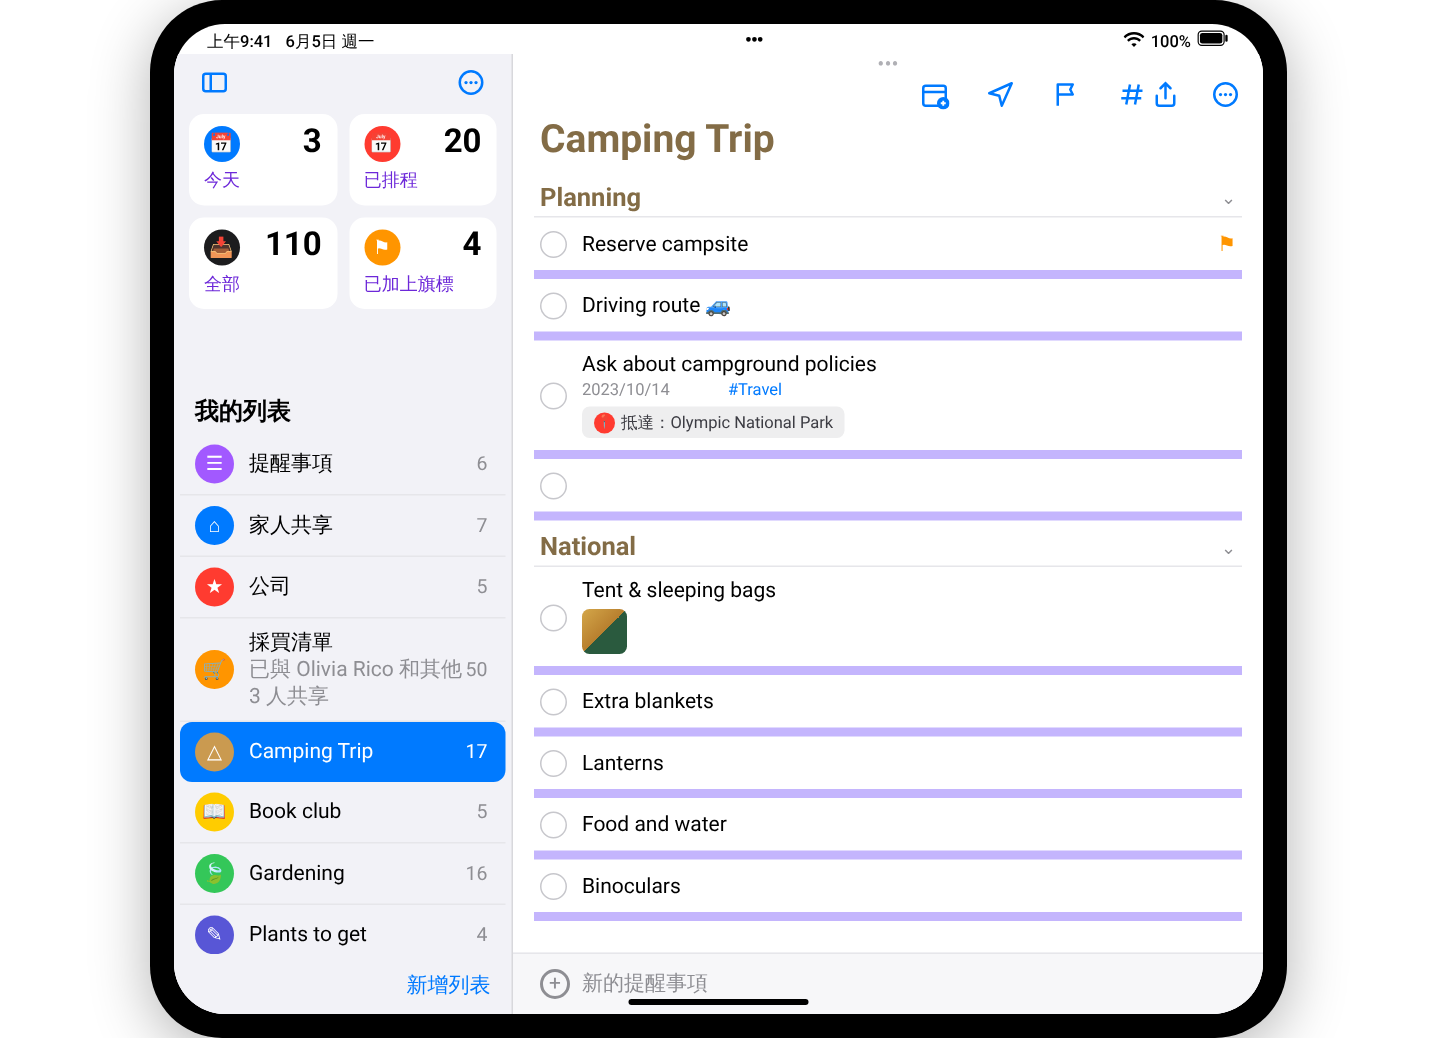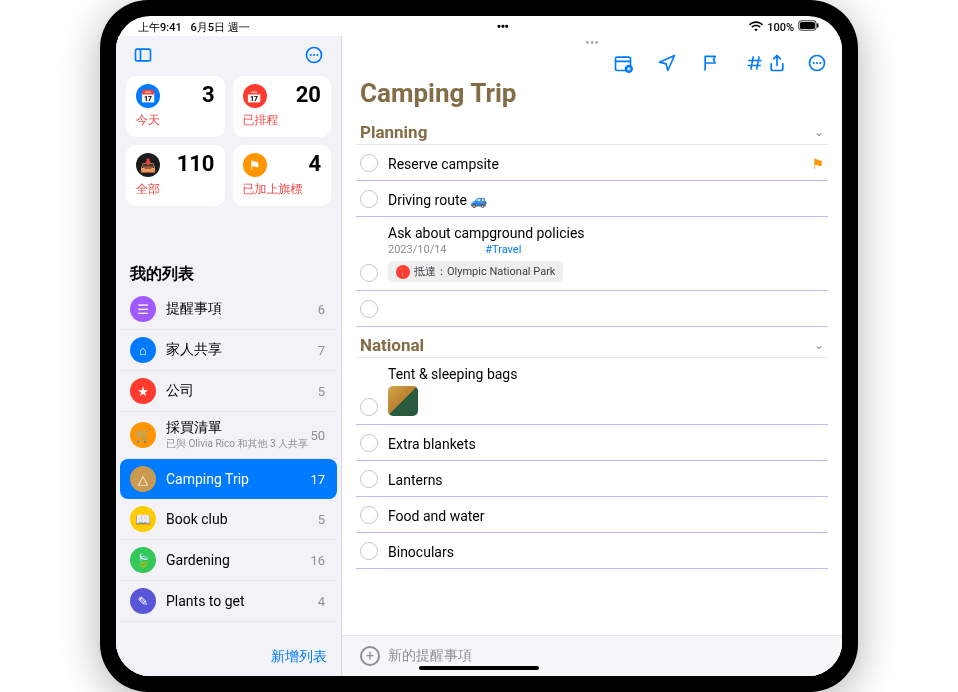--- a/index.html
+++ b/index.html
@@ -21,30 +21,30 @@
 
 .sidebar { width:226px; background:#f2f2f7; display:flex; flex-direction:column; border-right:1px solid #d8d8dc; }
 .sb-top { display:flex; align-items:center; justify-content:space-between; padding:6px 14px 4px; }
 .icon-btn { width:26px; height:26px; display:flex; align-items:center; justify-content:center; color:#007aff; cursor:pointer; }
 .icon-btn svg { width:20px; height:20px; }
 
 .cards { display:grid; grid-template-columns:1fr 1fr; gap:8px; padding:4px 10px 8px; }
 .card { background:#fff; border-radius:10px; padding:8px 10px; position:relative; }
 .card .cicon { width:24px; height:24px; border-radius:12px; display:flex; align-items:center; justify-content:center; color:#fff; font-size:13px; }
 .card .count { position:absolute; top:6px; right:10px; font-size:22px; font-weight:700; }
-.card .clabel { font-size:12px; color:#ef4444; margin-top:4px; }
+.card .clabel { font-size:12px; color:#6d28d9; margin-top:4px; }
 .cicon.blue{background:#007aff}.cicon.red{background:#ff3b30}.cicon.dark{background:#1c1c1e}.cicon.orange{background:#ff9500}
 
 .sb-heading { font-size:16px; font-weight:700; padding:6px 14px 4px;margin-top:44px; }
 .lists { flex:1; overflow-y:auto; }
 .list-row { display:flex; align-items:center; padding:7px 12px 7px 10px; border-bottom:1px solid #e6e6ea; margin:0 4px; cursor:pointer; }
 .list-row.selected { background:#007aff; color:#fff; border-radius:8px; border-bottom:none; }
 .list-row .licon { width:26px; height:26px; border-radius:13px; display:flex; align-items:center; justify-content:center; color:#fff; font-size:13px; flex-shrink:0; margin-right:10px; }
 .list-row .lname { flex:1; font-size:14px; }
-.list-row .lsub { font-size:10px; color:#8e8e93; }
+.list-row .lsub { font-size:14px; color:#8e8e93; }
 .list-row .lcount { font-size:13px; color:#8e8e93; }
 .list-row.selected .lcount { color:#fff; }
 .sb-footer { padding:10px 14px; text-align:right; }
 .sb-footer a { color:#007aff; font-size:14px; text-decoration:none; }
 
 
 .main { flex:1; background:#fff; display:flex; flex-direction:column; overflow:hidden; }
 .ellipsis { text-align:center; color:#b0b0b5; font-size:14px; line-height:10px; padding-top:2px; }
 .toolbar { display:flex; align-items:center; justify-content:space-between; padding:4px 14px 2px; }
 .tb-left { flex:1; }
@@ -53,21 +53,21 @@
 .tb-icon { color:#007aff; cursor:pointer; width:22px; height:22px; display:flex; align-items:center; justify-content:center; }
 .tb-icon svg{width:20px;height:20px}
 
 .title { font-size:26px; font-weight:700; color:#836c46; padding:2px 18px 6px; }
 
 .content { flex:1; overflow-y:auto; padding:0 14px; }
 .section-hdr { display:flex; align-items:center; justify-content:space-between; padding:8px 4px 2px; border-bottom:1px solid #e6e6ea; }
 .section-hdr .sname { font-size:17px; font-weight:700; color:#836c46;text-align:center; }
 .section-hdr .chev { color:#8e8e93; font-size:12px; }
 
-.reminder { display:flex; align-items:flex-end; padding:8px 4px; border-bottom:1px solid #c4b5fd; gap:10px; }
+.reminder { display:flex; align-items:center; padding:8px 4px; border-bottom:6px solid #c4b5fd; gap:10px; }
 .check { width:18px; height:18px; border:1.5px solid #c7c7cc; border-radius:10px; flex-shrink:0; margin-top:1px; }
 .rbody { flex:1; }
 .rtitle { font-size:14px; color:#000; }
 .rmeta { font-size:11px; color:#8e8e93; margin-top:2px; }
 .rmeta .tag { color:#007aff;margin-left:36px; }
 .rchip { display:inline-flex; align-items:center; gap:4px; background:#eeeeef; border-radius:5px; padding:3px 8px; font-size:11px; margin-top:5px; color:#3c3c43; }
 .rchip .pin{width:14px;height:14px;background:#ff3b30;border-radius:7px;display:inline-flex;align-items:center;justify-content:center;color:#fff;font-size:9px}
 .flag { color:#ff9500; font-size:14px; }
 .thumb { width:30px; height:30px; border-radius:5px; background:linear-gradient(135deg,#d4a74a,#b87f2e 50%,#2a5a3e 50%); margin-top:4px; }
 

